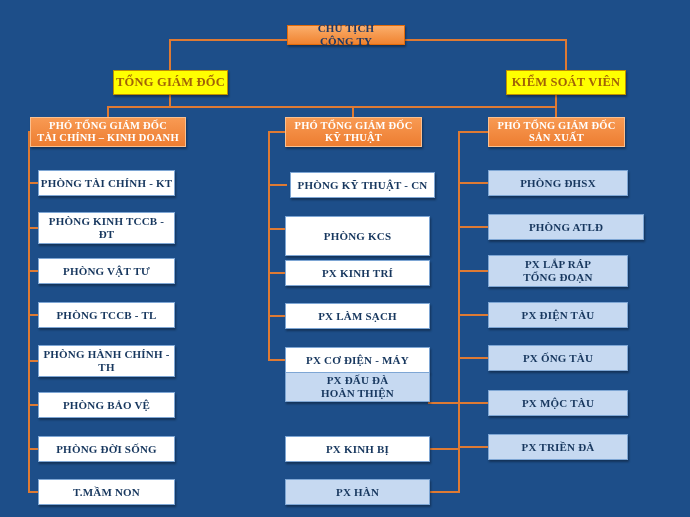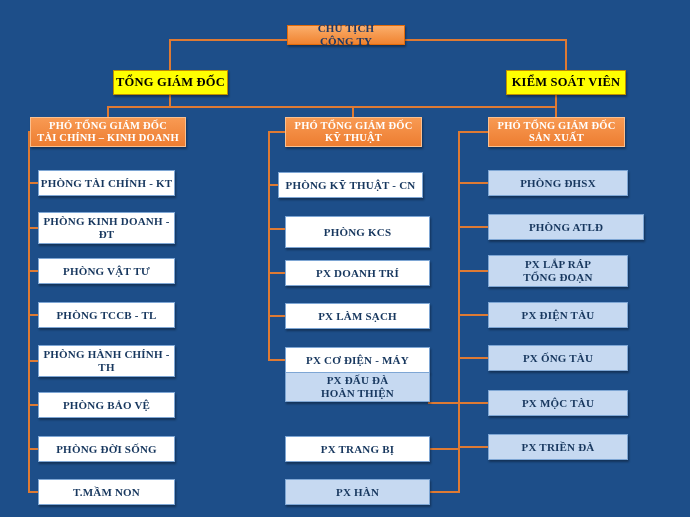--- a/index.html
+++ b/index.html
@@ -37,21 +37,21 @@
   .orange-top {
     background:linear-gradient(180deg,#FBAE6B,#F08330);
     border:1px solid #E26B0A;
     color:#1F3864;
     font-size:11px;
     box-shadow:1px 2px 2px rgba(0,0,0,0.35);
   }
   .yellow {
     background:#FFFF00;
     border:1px solid #BF9000;
-    color:#000000;
+    color:#a16207;
     font-size:12.5px;
     box-shadow:1px 2px 2px rgba(0,0,0,0.35);
   }
   .deputy {
     background:linear-gradient(180deg,#F89A53,#ED7D31);
     border:1px solid #FAC090;
     color:#FFFFFF;
     font-size:10.5px;
     box-shadow:1px 2px 2px rgba(0,0,0,0.35);
   }
@@ -114,39 +114,39 @@
   <div class="node yellow" style="left:506px;top:70px;width:120px;height:25px">KIỂM SOÁT VIÊN</div>
 
   <div class="node deputy" style="left:30px;top:117px;width:156px;height:30px">PHÓ TỔNG GIÁM ĐỐC
 TÀI CHÍNH – KINH DOANH</div>
   <div class="node deputy" style="left:285px;top:117px;width:137px;height:30px">PHÓ TỔNG GIÁM ĐỐC
 KỸ THUẬT</div>
   <div class="node deputy" style="left:488px;top:117px;width:137px;height:30px">PHÓ TỔNG GIÁM ĐỐC
 SẢN XUẤT</div>
 
   <div class="node white" style="left:38px;top:170px;width:137px;height:26px">PHÒNG TÀI CHÍNH - KT</div>
-  <div class="node white" style="left:38px;top:212px;width:137px;height:32px">PHÒNG KINH DOANH -
+  <div class="node white" style="left:38px;top:212px;width:137px;height:32px">PHÒNG KINH TCCB -
 ĐT</div>
   <div class="node white" style="left:38px;top:258px;width:137px;height:26px">PHÒNG VẬT TƯ</div>
   <div class="node white" style="left:38px;top:302px;width:137px;height:26px">PHÒNG TCCB - TL</div>
   <div class="node white" style="left:38px;top:345px;width:137px;height:32px">PHÒNG HÀNH CHÍNH -
 TH</div>
   <div class="node white" style="left:38px;top:392px;width:137px;height:26px">PHÒNG BẢO VỆ</div>
   <div class="node white" style="left:38px;top:436px;width:137px;height:26px">PHÒNG ĐỜI SỐNG</div>
   <div class="node white" style="left:38px;top:479px;width:137px;height:26px">T.MẦM NON</div>
 
-  <div class="node white" style="left:278px;top:172px;width:145px;height:26px">PHÒNG KỸ THUẬT - CN</div>
-  <div class="node white" style="left:285px;top:216px;width:145px;height:32px">PHÒNG KCS</div>
-  <div class="node white" style="left:285px;top:260px;width:145px;height:26px">PX DOANH TRÍ</div>
+  <div class="node white" style="left:290px;top:172px;width:145px;height:26px">PHÒNG KỸ THUẬT - CN</div>
+  <div class="node white" style="left:285px;top:216px;width:145px;height:40px">PHÒNG KCS</div>
+  <div class="node white" style="left:285px;top:260px;width:145px;height:26px">PX KINH TRÍ</div>
   <div class="node white" style="left:285px;top:303px;width:145px;height:26px">PX LÀM SẠCH</div>
   <div class="node white" style="left:285px;top:347px;width:145px;height:26px">PX CƠ ĐIỆN - MÁY</div>
 
   <div class="node blue" style="left:285px;top:372px;width:145px;height:30px">PX ĐẤU ĐÀ
 HOÀN THIỆN</div>
-  <div class="node white" style="left:285px;top:436px;width:145px;height:26px">PX TRANG BỊ</div>
+  <div class="node white" style="left:285px;top:436px;width:145px;height:26px">PX KINH BỊ</div>
   <div class="node blue" style="left:285px;top:479px;width:145px;height:26px">PX HÀN</div>
 
   <div class="node blue" style="left:488px;top:170px;width:140px;height:26px">PHÒNG ĐHSX</div>
   <div class="node blue" style="left:488px;top:214px;width:156px;height:26px">PHÒNG ATLĐ</div>
   <div class="node blue" style="left:488px;top:255px;width:140px;height:32px">PX LẮP RÁP
 TỔNG ĐOẠN</div>
   <div class="node blue" style="left:488px;top:302px;width:140px;height:26px">PX ĐIỆN TÀU</div>
   <div class="node blue" style="left:488px;top:345px;width:140px;height:26px">PX ỐNG TÀU</div>
   <div class="node blue" style="left:488px;top:390px;width:140px;height:26px">PX MỘC TÀU</div>
   <div class="node blue" style="left:488px;top:434px;width:140px;height:26px">PX TRIỀN ĐÀ</div>

